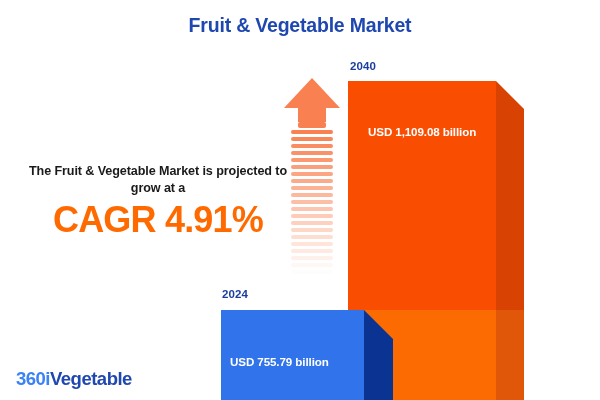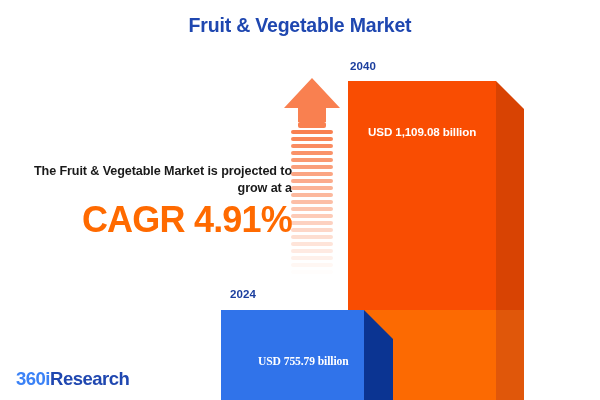--- a/index.html
+++ b/index.html
@@ -33,21 +33,21 @@
     color: #1f47b0;
     letter-spacing: -0.2px;
   }
 
   
   #caption-block {
     position: absolute;
     left: 24px;
     top: 163px;
     width: 268px;
-    text-align: right;
+    text-align: center;
   }
   #caption-line {
     font-size: 12.6px;
     font-weight: bold;
     color: #1a1a1a;
     line-height: 17px;
     letter-spacing: -0.1px;
   }
   #cagr-value {
     margin-top: 6px;
@@ -147,38 +147,36 @@
     color: #1b3e9e;
     letter-spacing: 0.1px;
   }
   #year-2032 {
     left: 350px;
     top: 60px;
   }
   #year-2024 {
     left: 222px;
     top: 288px;
-    margin-left: 8px;
   }
   .value-label {
     position: absolute;
     font-size: 11.6px;
     font-weight: bold;
     color: #ffffff;
     letter-spacing: -0.1px;
     margin-top: 28px;
   }
   #value-2032 {
     left: 368px;
     top: 97px;
   }
   #value-2024 {
-    left: 258px;
+    left: 230px;
     top: 327px;
-    font-family: Liberation Serif, serif;
   }
 
   
   #logo {
     position: absolute;
     left: 16px;
     top: 368px;
     font-size: 18.5px;
     font-weight: bold;
     letter-spacing: -0.5px;
@@ -247,16 +245,16 @@
     </svg>
   </div>
 
   <div class="year-label" id="year-2032">2040</div>
   <div class="value-label" id="value-2032">USD 1,109.08 billion</div>
 
   <div class="year-label" id="year-2024">2024</div>
   <div class="value-label" id="value-2024">USD 755.79 billion</div>
 
   <div id="logo">
-    <span id="logo-360i">360i</span><span id="logo-research">Research</span>
+    <span id="logo-360i">360i</span><span id="logo-research">Vegetable</span>
   </div>
 
 </div>
 
 </body></html>

